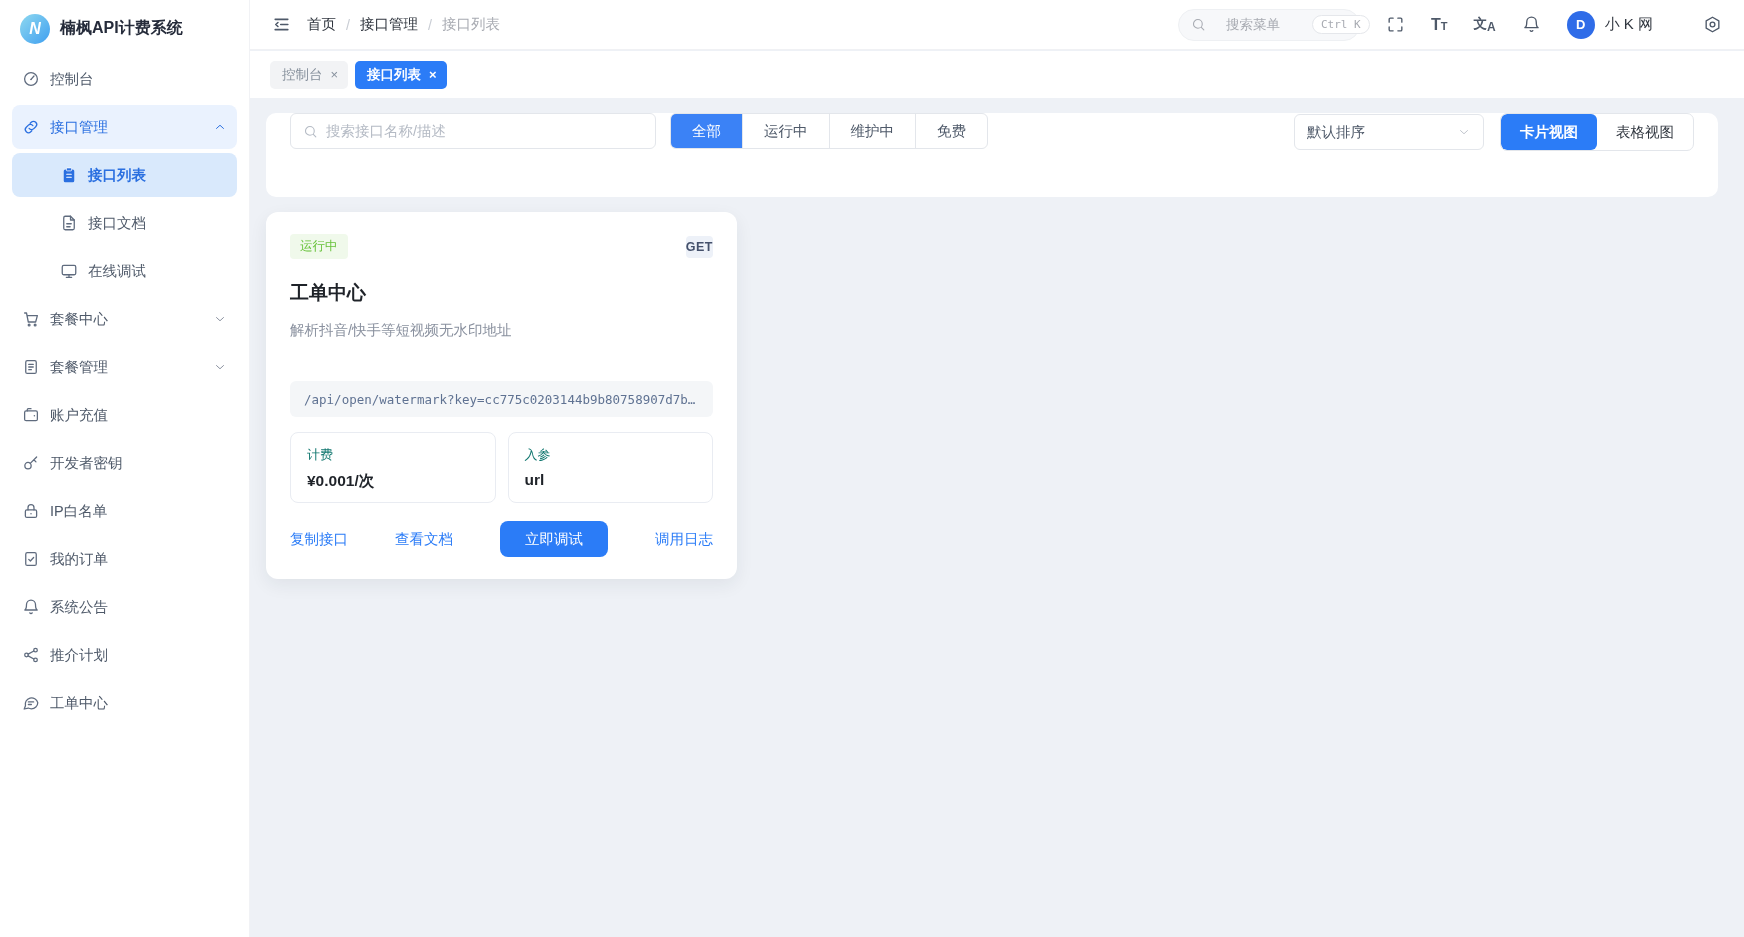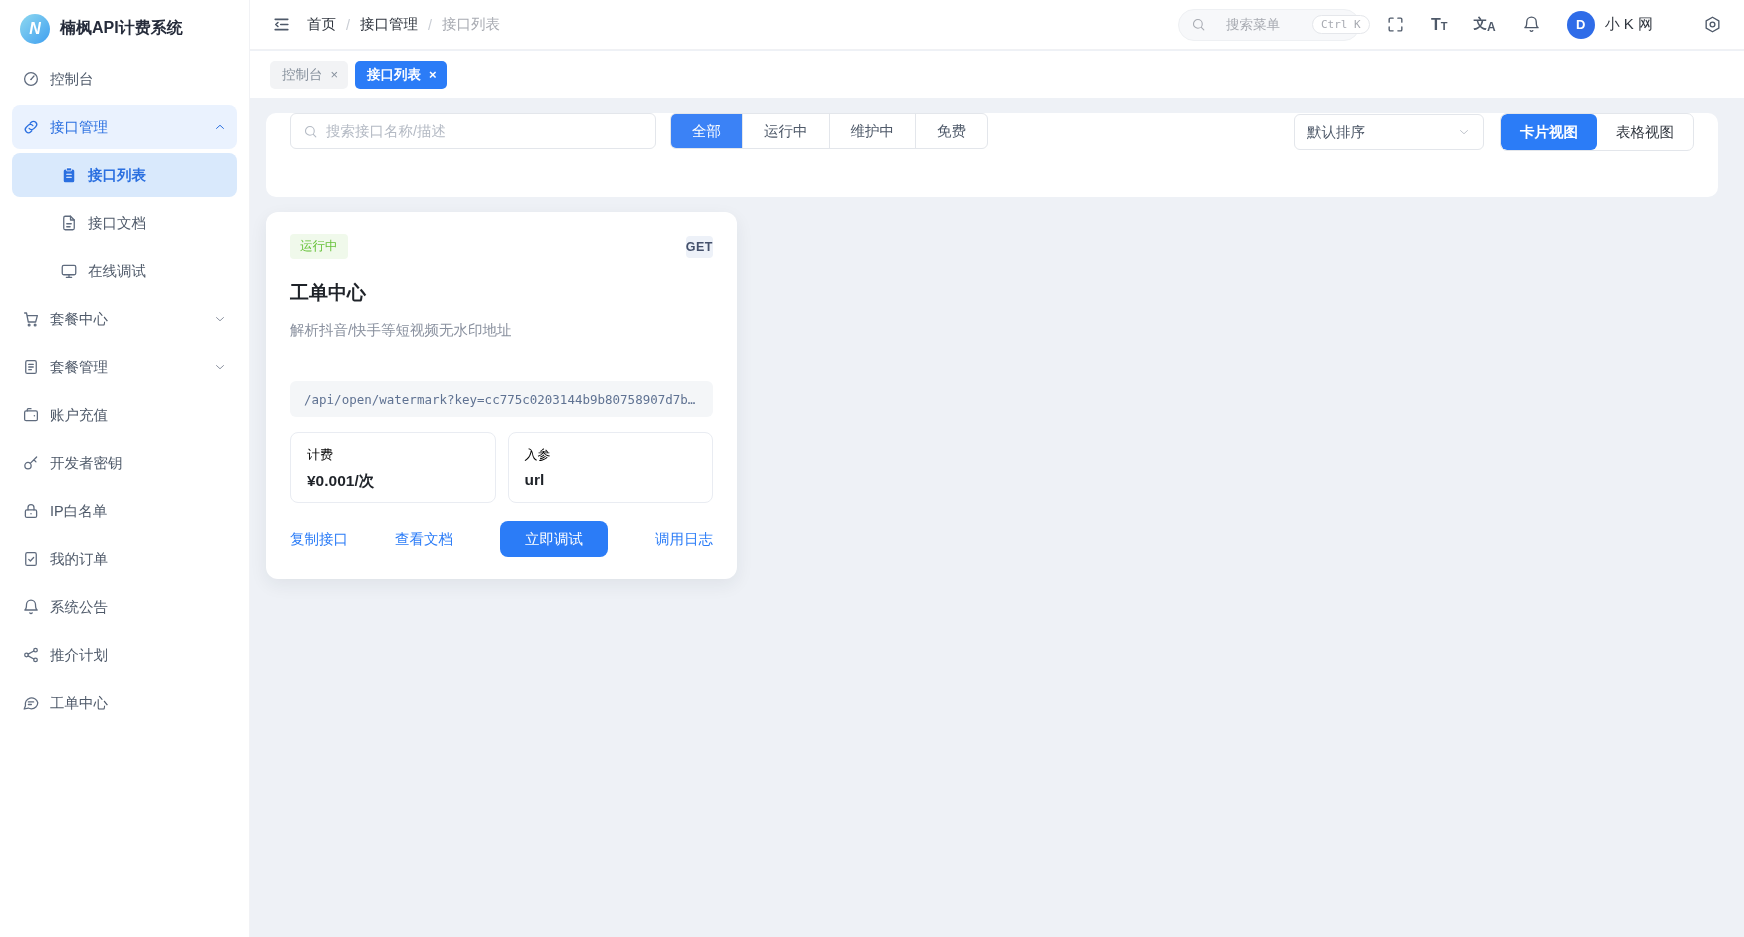--- a/index.html
+++ b/index.html
@@ -76,21 +76,21 @@
   
   .api-card { width:471px; margin-top:15px; background:#fff; border-radius:12px; box-shadow:0 6px 18px rgba(31,41,51,.07); padding:22px 24px; }
   .card-top { display:flex; align-items:center; justify-content:space-between; }
   .status-badge { background:#f0f9eb; color:#67c23a; font-size:12.5px; padding:4px 10px; border-radius:4px; }
   .method-badge { background:#edf1f8; color:#44506b; font-size:12.5px; font-weight:bold; letter-spacing:.5px; padding:4px 0; border-radius:4px; }
   .card-title { margin-top:21px; font-size:19px; font-weight:bold; color:#1f2329; }
   .card-desc { margin-top:15px; font-size:14.5px; color:#8a919f; }
   .endpoint { margin-top:41px; height:36px; background:#f4f6f8; border-radius:6px; display:flex; align-items:center; padding:0 14px; font-family:"DejaVu Sans Mono",monospace; font-size:12.5px; color:#5f7292; white-space:nowrap; overflow:hidden; cursor:pointer; }
   .stats { display:flex; gap:12px; margin-top:15px; }
   .stat { flex:1; border:1px solid #e9ecf2; border-radius:8px; padding:13px 16px; height:71px; }
-  .stat-label { font-size:13px; color:#000000; }
+  .stat-label { font-size:13px; color:#0f766e; }
   .stat-value { margin-top:7px; font-size:15.5px; font-weight:bold; color:#1f2329; }
   .card-actions { margin-top:18px; display:flex; align-items:center; justify-content:space-between; }
   .link-btn { color:#2b7cf7; font-size:14.5px; cursor:pointer; white-space:nowrap; }
   .primary-btn { background:#2b7cf7; color:#fff; border:none; border-radius:8px; height:36px; padding:0 25px; font-size:14.5px; font-weight:normal; cursor:pointer; font-family:"Liberation Sans",sans-serif; }
 </style>
 </head>
 <body>
 
 <aside class="sidebar">
   <div class="logo-row">

